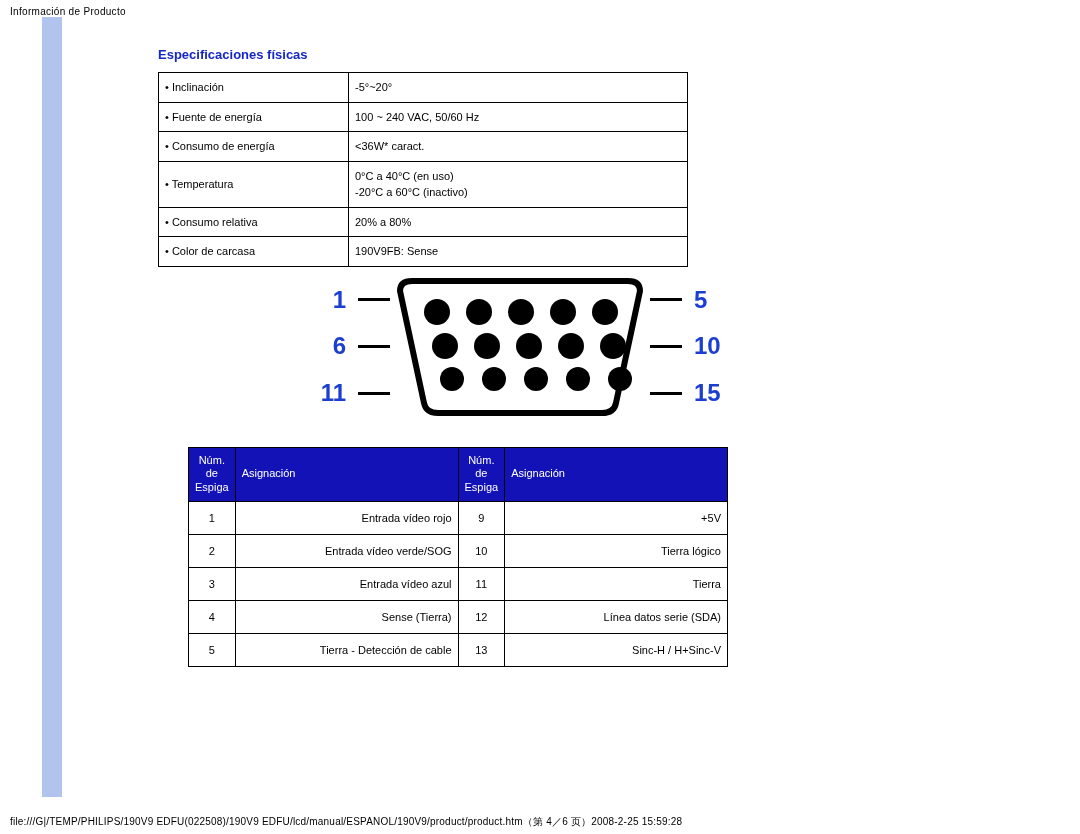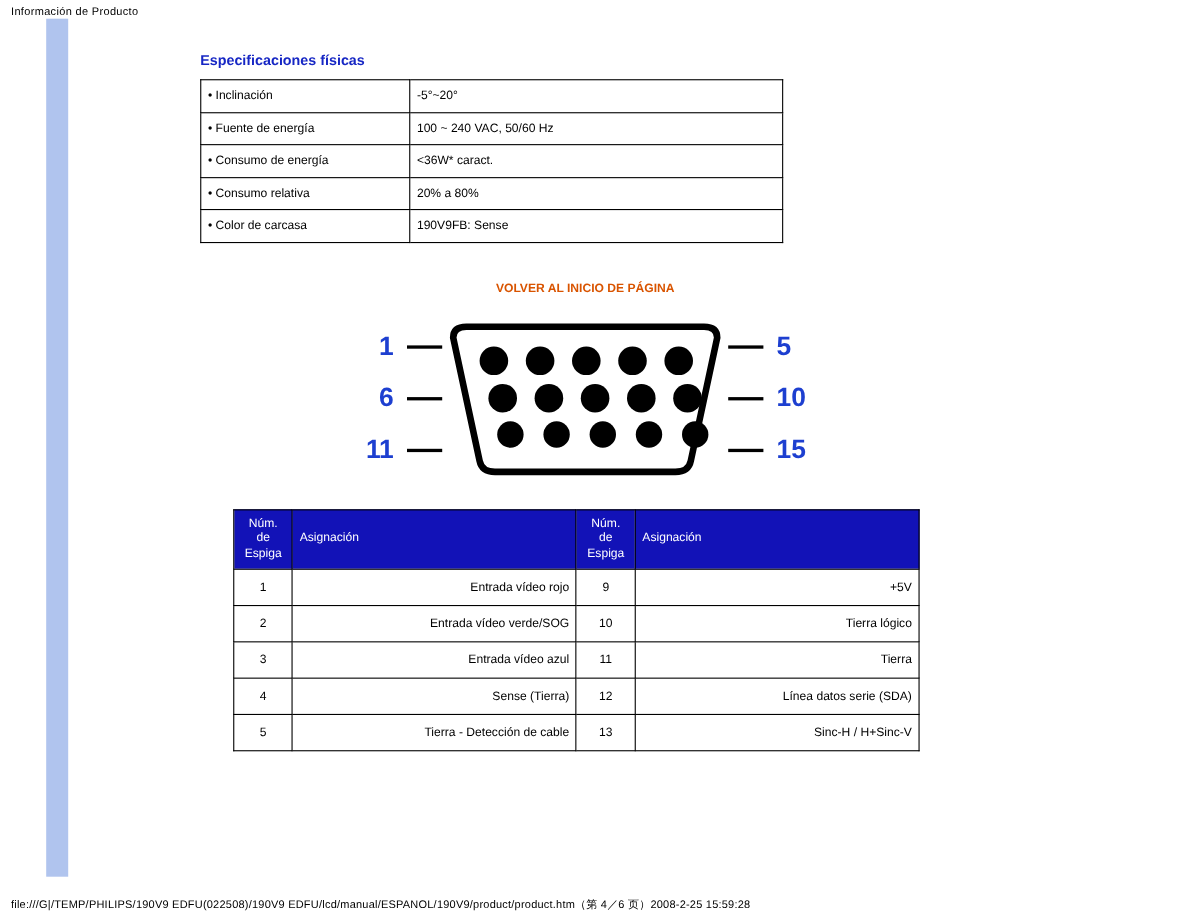--- a/index.html
+++ b/index.html
@@ -19,21 +19,21 @@
   .page-wrap {
     display: flex;
     padding: 0 0 0 42px;
   }
   .side-stripe {
     width: 20px;
     background: #b0c4ee;
     min-height: 780px;
   }
   .content {
-    padding-left: 120px;
+    padding-left: 96px;
     width: 820px;
   }
   .section-title {
     color: #1626c4;
     font-weight: bold;
     font-size: 13px;
     margin: 30px 0 10px 0;
   }
   .back-top {
     text-align: center;
@@ -105,21 +105,21 @@
   }
   .pin {
     position: absolute;
     width: 26px; height: 26px;
     background: #000; border-radius: 50%;
   }
   
 
   table.pins-tbl {
     border-collapse: collapse;
-    width: 624px;
+    width: 540px;
     margin: 0 0 0 30px;
   }
   table.pins-tbl td, table.pins-tbl th {
     border: 1px solid #000;
     font-size: 11px;
     padding: 10px 6px;
     text-align: right;
   }
   table.pins-tbl th {
     background: #1212b7;
@@ -158,32 +158,36 @@
           </tr>
           <tr>
             <td class="lab bullet">Fuente de energía</td>
             <td style="white-space: pre-line;">100 ~ 240 VAC, 50/60 Hz</td>
           </tr>
           <tr>
             <td class="lab bullet">Consumo de energía</td>
             <td style="white-space: pre-line;">&lt;36W* caract.</td>
           </tr>
           <tr>
+            <td class="lab bullet">Temperatura</td>
+            <td style="white-space: pre-line;">0°C a 40°C (en uso)
+-20°C a 60°C (inactivo)</td>
+          </tr>
+          <tr>
             <td class="lab bullet">Consumo relativa</td>
             <td style="white-space: pre-line;">20% a 80%</td>
           </tr>
           <tr>
             <td class="lab bullet">Color de carcasa</td>
             <td style="white-space: pre-line;">190V9FB: Sense
  </td>
           </tr>
         </tbody>
     </table>
 
-    <div class="back-top">VOLVER AL INICIO DE PÁGINA</div>
 
 
 
     <div class="conn-wrap">
       <div class="num-col num-left">
         <span>1</span>
         <span>6</span>
         <span>11</span>
       </div>
       <div class="tick-col">

